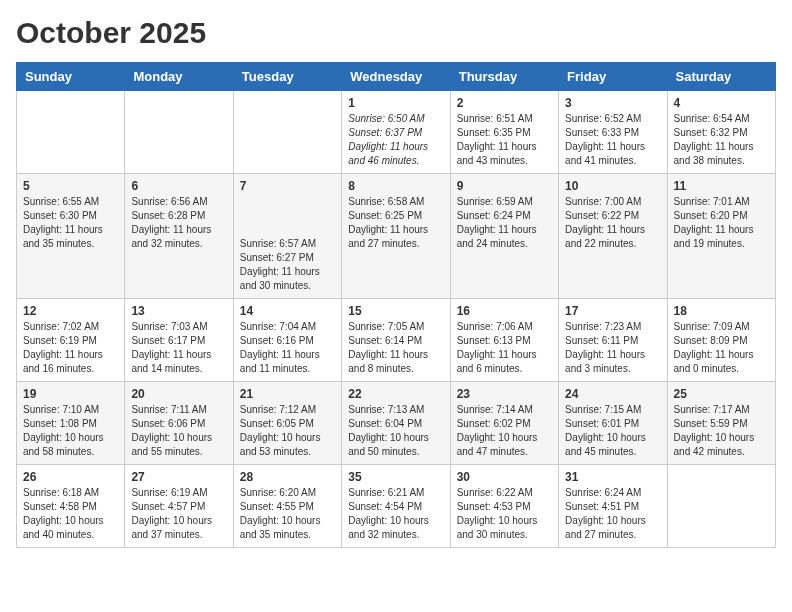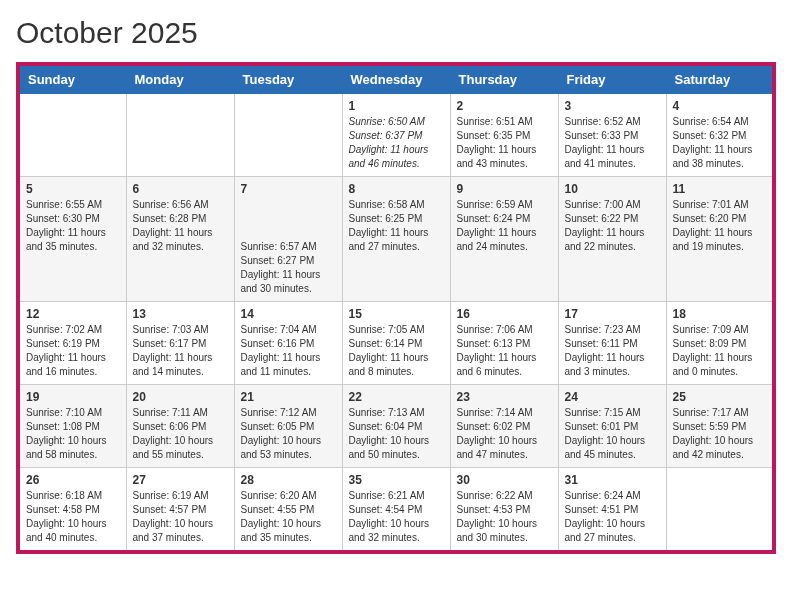--- a/index.html
+++ b/index.html
@@ -31,30 +31,30 @@
     .logo-icon {
       width: 28px;
       height: 28px;
     }
     .title-section {
       text-align: right;
     }
     .month-title {
       font-size: 30px;
       color: #333;
-      font-weight: 400;
+      font-weight: 700;
     }
     .location {
       font-size: 14px;
       color: #555;
     }
     .calendar-table {
       width: 100%;
       border-collapse: collapse;
-      border: 4px solid #be185d;
+      border: 1px solid #be185d;
     }
     .calendar-table th {
       background-color: #2a6db5;
       color: white;
       text-align: left;
       padding: 6px 8px;
       font-size: 13px;
       border: 1px solid #2a6db5;
     }
     .calendar-table td {

